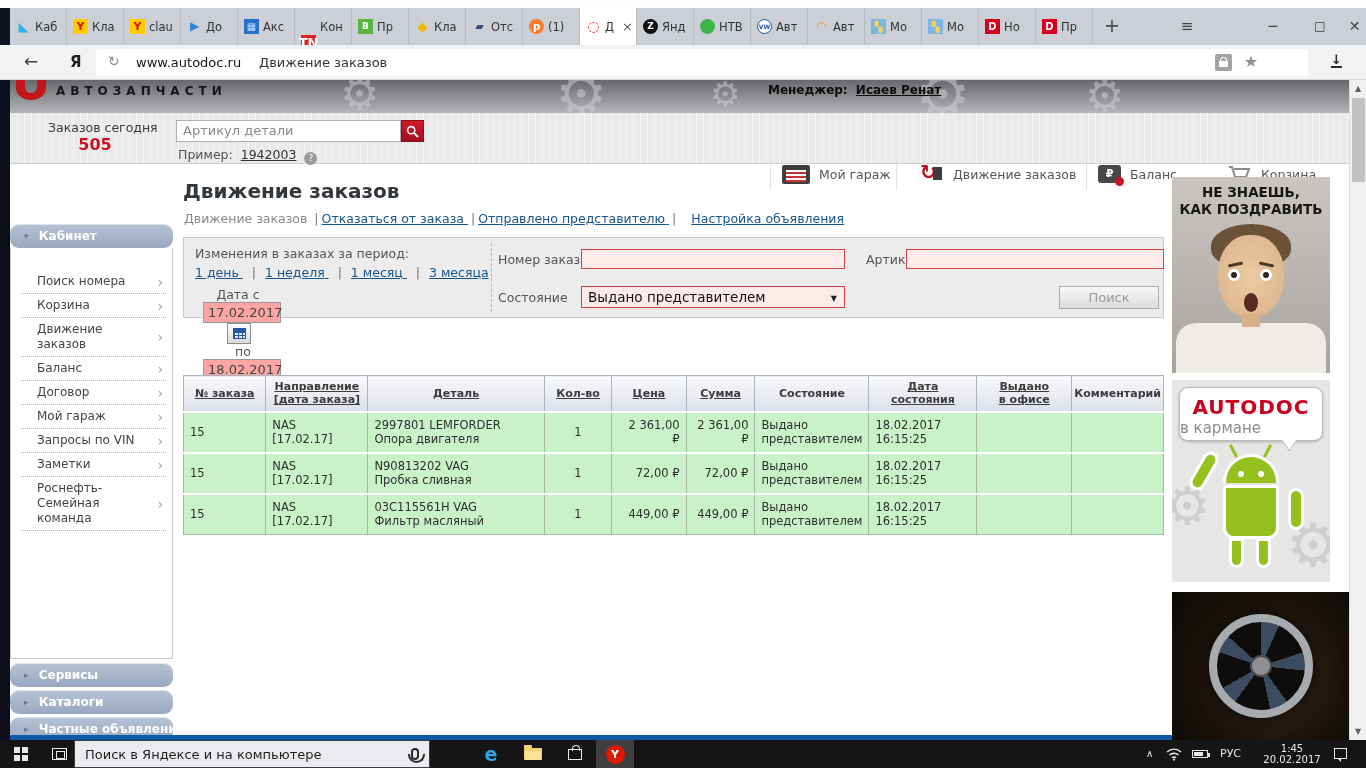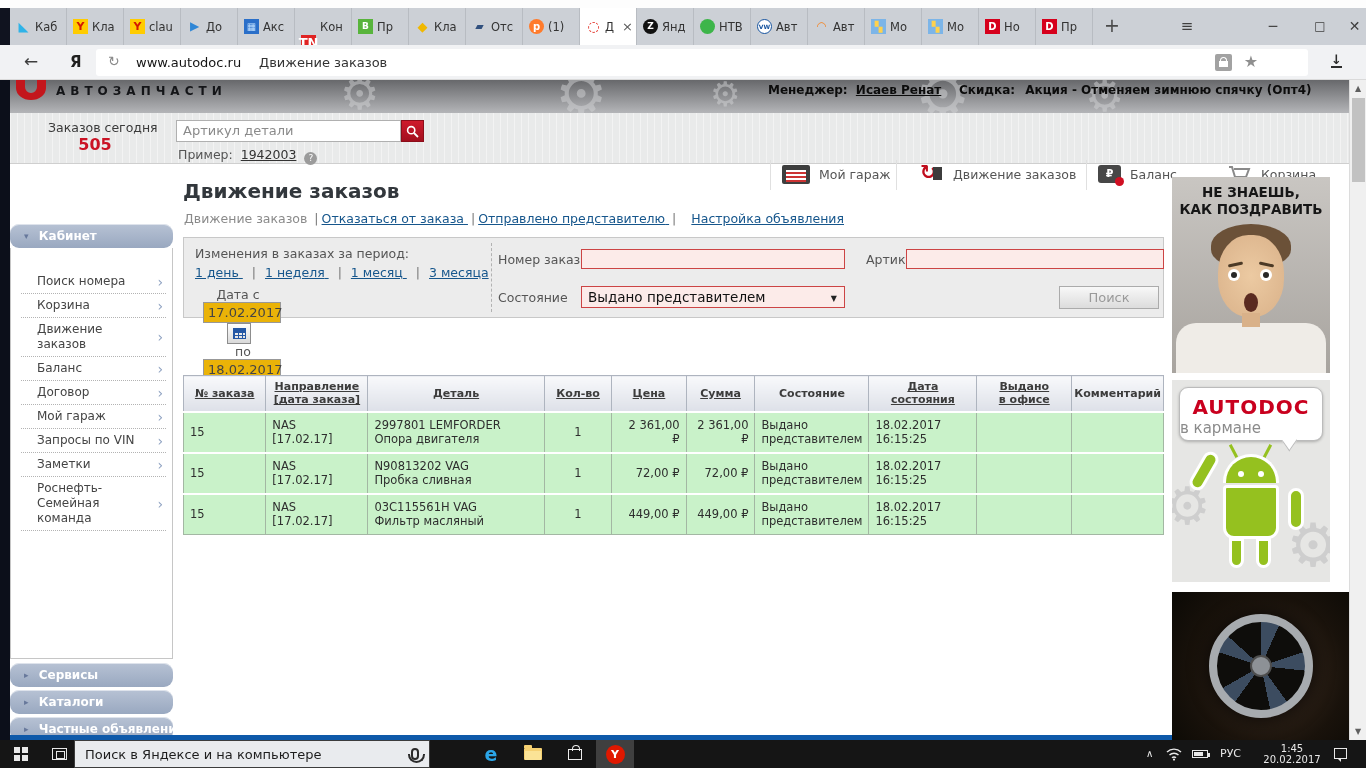--- a/index.html
+++ b/index.html
@@ -110,21 +110,21 @@
 .mn.gap { margin-left:12px; }
 .mn:not(:last-child)::after { content:"|"; color:#777; margin:0 3px; text-decoration:none; display:inline-block; }
 
 .filterbox { position:absolute; left:183px; top:237px; width:981px; height:81px; background:#ececec; border:1px solid #c8c8c8; }
 .fdash { position:absolute; left:307px; top:5px; bottom:5px; border-left:1px dashed #b2b2b2; }
 .fp-label { position:absolute; left:11px; top:8px; font-size:12.5px; color:#555; }
 .fp-links { position:absolute; left:11px; top:27px; display:flex; font-size:12.5px; }
 .fp-links .pl { color:#16568c; text-decoration:underline; }
 .fp-links .pl:not(:last-child)::after { content:"|"; color:#777; margin:0 9px; text-decoration:none; display:inline-block; }
 .fdate { position:absolute; left:11px; top:49px; display:flex; align-items:center; font-size:12.5px; color:#555;flex-direction:column; }
-.dinput { width:78px; height:21px; border:1px solid #989898; background:#eab308; font-size:13px; color:#444;
+.dinput { width:78px; height:21px; border:1px solid #989898; background:#fca5a5; font-size:13px; color:#444;
   padding:2px 4px 8px; margin-left:8px; }
 .calbtn { width:24px; height:21px; margin-left:2px; background:linear-gradient(#fff,#d9d9d9);
   border:1px solid #8d8d8d; display:flex; align-items:center; justify-content:center; }
 .cal-ic { width:13px; height:11px; border:1px solid #2457a5;
   background:linear-gradient(#2457a5 0 3px,transparent 3px),
   repeating-linear-gradient(90deg,#2457a5 0 1px,transparent 1px 4px),
   repeating-linear-gradient(#2457a5 0 1px,transparent 1px 3px); }
 .fdate .between { margin:0 0 0 10px; }
 .flabel { position:absolute; font-size:12.5px; color:#555; }
 #fl-order { left:314px; top:14px; }
@@ -394,24 +394,20 @@
     <div class="logo">
       <svg width="34" height="26" viewBox="0 0 34 26">
         <path d="M2 2 h9 v7 a6 6 0 0 0 12 0 v-7 h9 v8 a15 12 0 0 1 -30 0 z" fill="#c3161c"></path>
       </svg>
       <span class="logo-text">АВТОЗАПЧАСТИ</span>
     </div>
     <div class="mgr">
       <span>Менеджер:</span>
       <u>Исаев Ренат</u>
     </div>
-    <div class="disc">
-      <span>Скидка:</span>
-      <span>Акция - Отменяем зимнюю спячку (Опт4)</span>
-    </div>
   </div>
 
   <div class="searchband">
     <div class="orders-label">Заказов сегодня</div>
     <div class="orders-count">505</div>
     <div class="part-search">Артикул детали</div>
     <div class="search-btn">
       <svg width="13" height="13" viewBox="0 0 13 13">
         <circle cx="5.2" cy="5.2" r="3.6" fill="none" stroke="#fff" stroke-width="1.6"></circle>
         <line x1="8" y1="8" x2="12" y2="12" stroke="#fff" stroke-width="1.8"></line>

